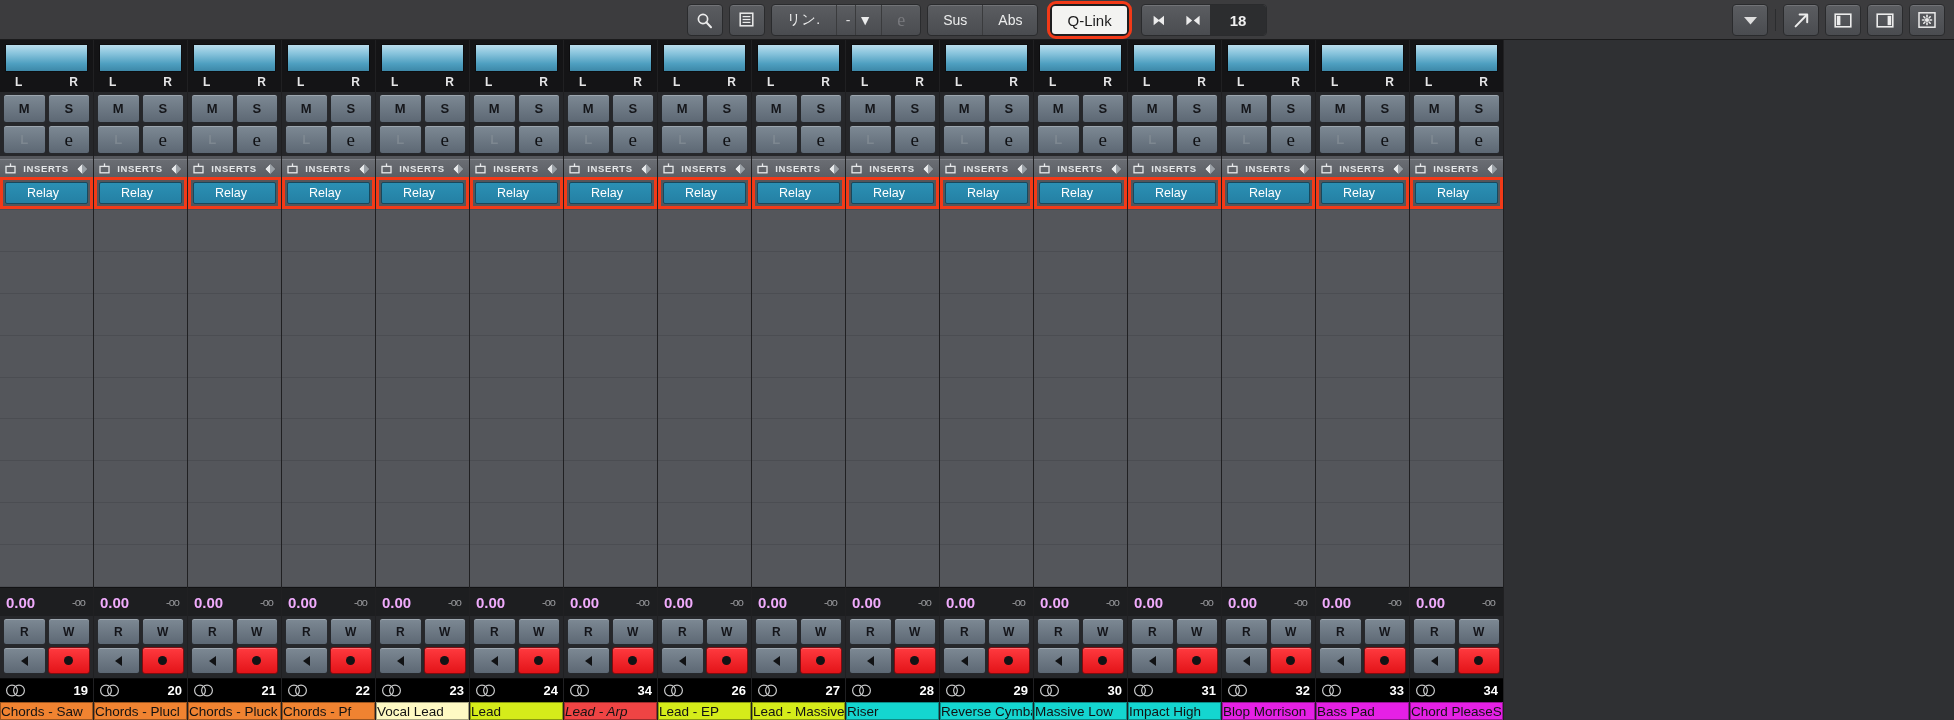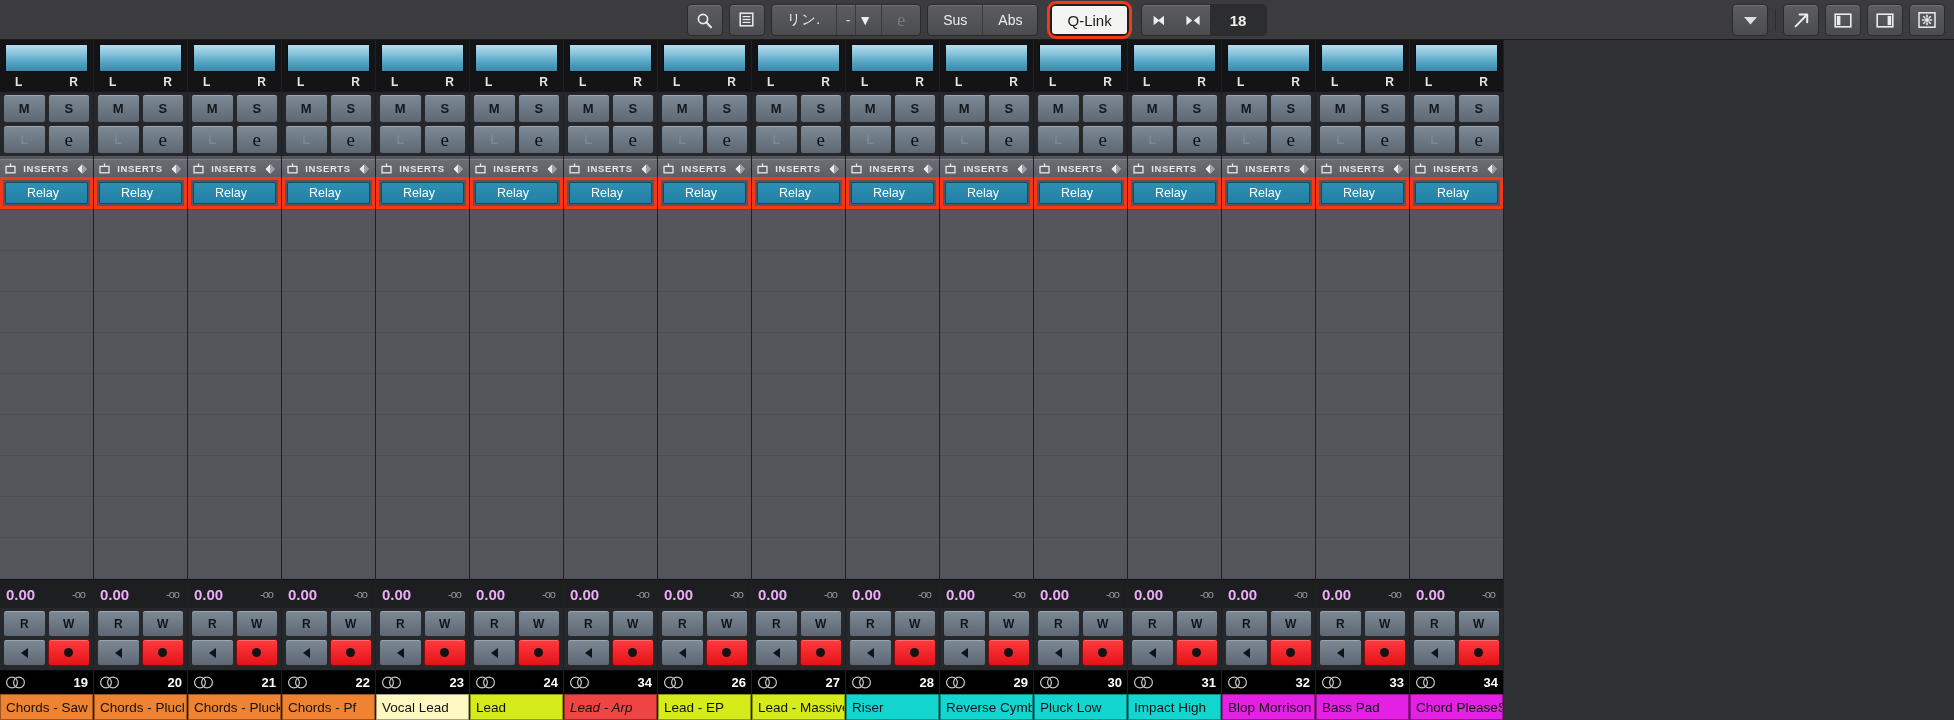--- a/index.html
+++ b/index.html
@@ -157,22 +157,22 @@
   
   .tnum{
     height:24px;background:#000000;
     display:flex;align-items:center;justify-content:space-between;
     padding:0 5px;box-sizing:border-box;
     border-top:1px solid #0a0a0b;
   }
   .tnum .n{color:#ffffff;font-size:13px;font-weight:bold;}
   
   .tname{
-    height:26px;display:flex;align-items:center;
-    padding-left:5px;box-sizing:border-box;
+    height:18px;display:flex;align-items:center;
+    box-sizing:border-box;
     color:#121213;font-size:13.5px;
     border:1px solid rgba(0,0,0,.35);
     overflow:hidden;white-space:nowrap;cursor:pointer;
   }
 </style>
 </head>
 <body>
 
 <div class="app">
 
@@ -1153,21 +1153,21 @@
             </div>
       </div>
     </div>
     <div class="tnum">
       <svg width="22" height="13" viewBox="0 0 22 13">
         <circle cx="7" cy="6.5" r="5.4" fill="none" stroke="#c9cacb" stroke-width="1.2"></circle>
         <circle cx="14" cy="6.5" r="5.4" fill="none" stroke="#c9cacb" stroke-width="1.2"></circle>
       </svg>
       <span class="n">30</span>
     </div>
-    <div class="tname" style="background: rgb(20, 214, 208);">Pluck Low</div>
+    <div class="tname" style="background: rgb(20, 214, 208);">Massive Low</div>
   </div>
       <div class="strip">
     <div class="topblock">
       <div class="meter"></div>
       <div class="lr">
         <span>L</span>
         <span>R</span>
       </div>
     </div>
     <div class="msle">

